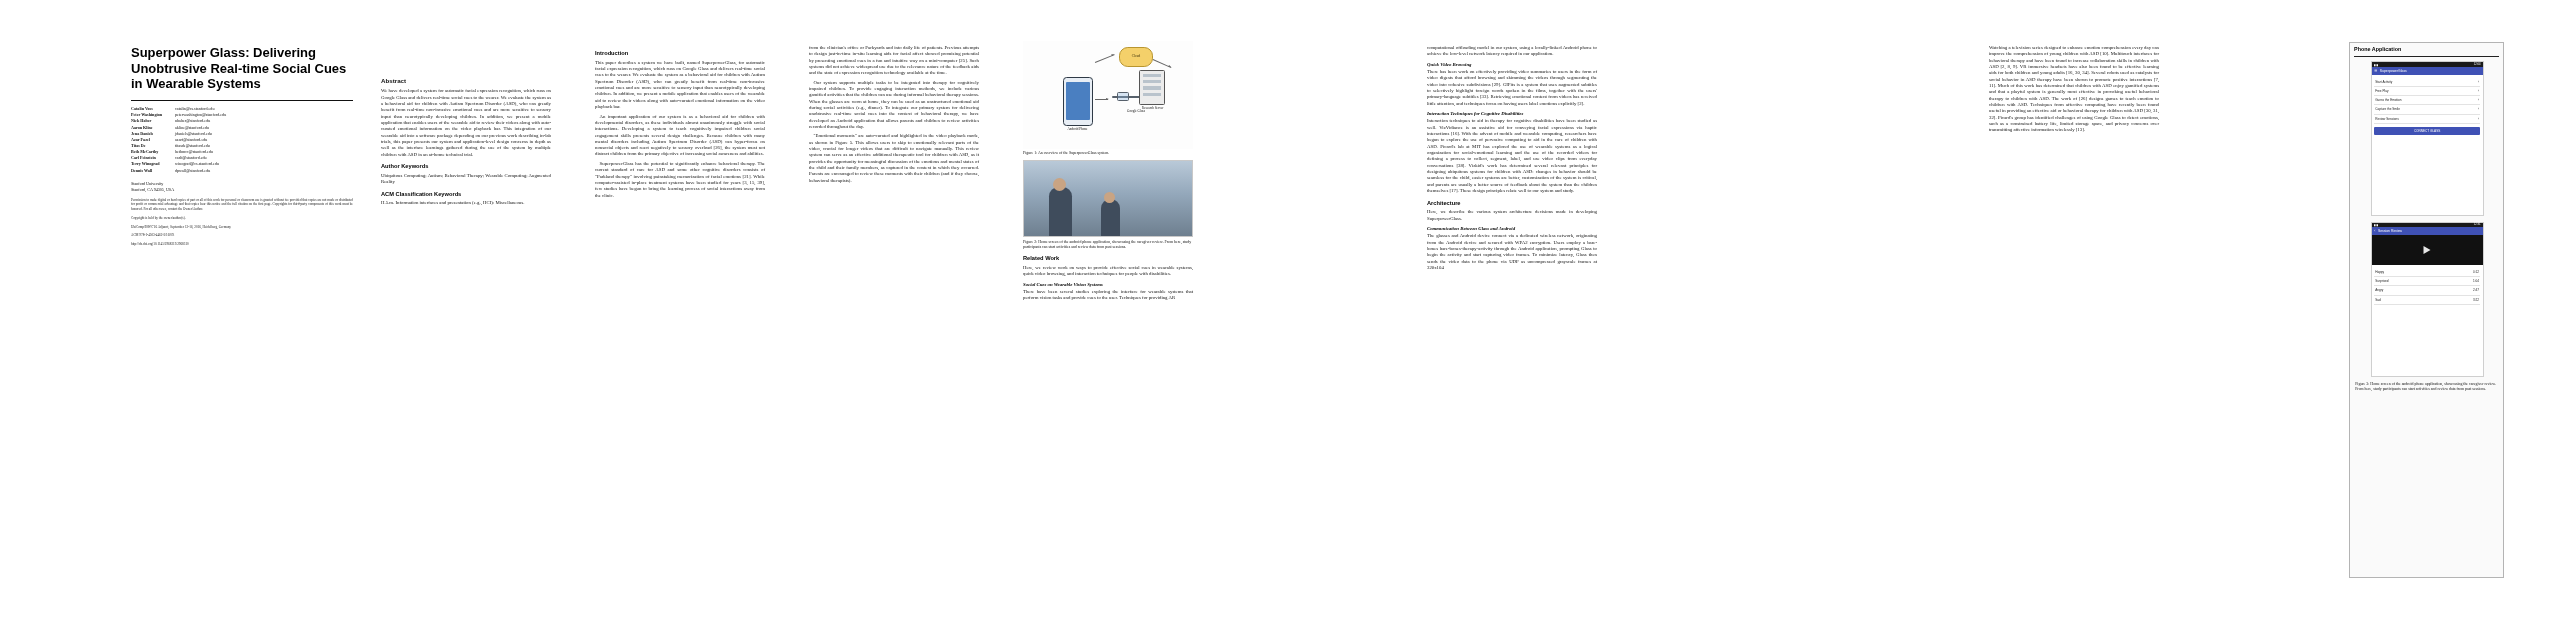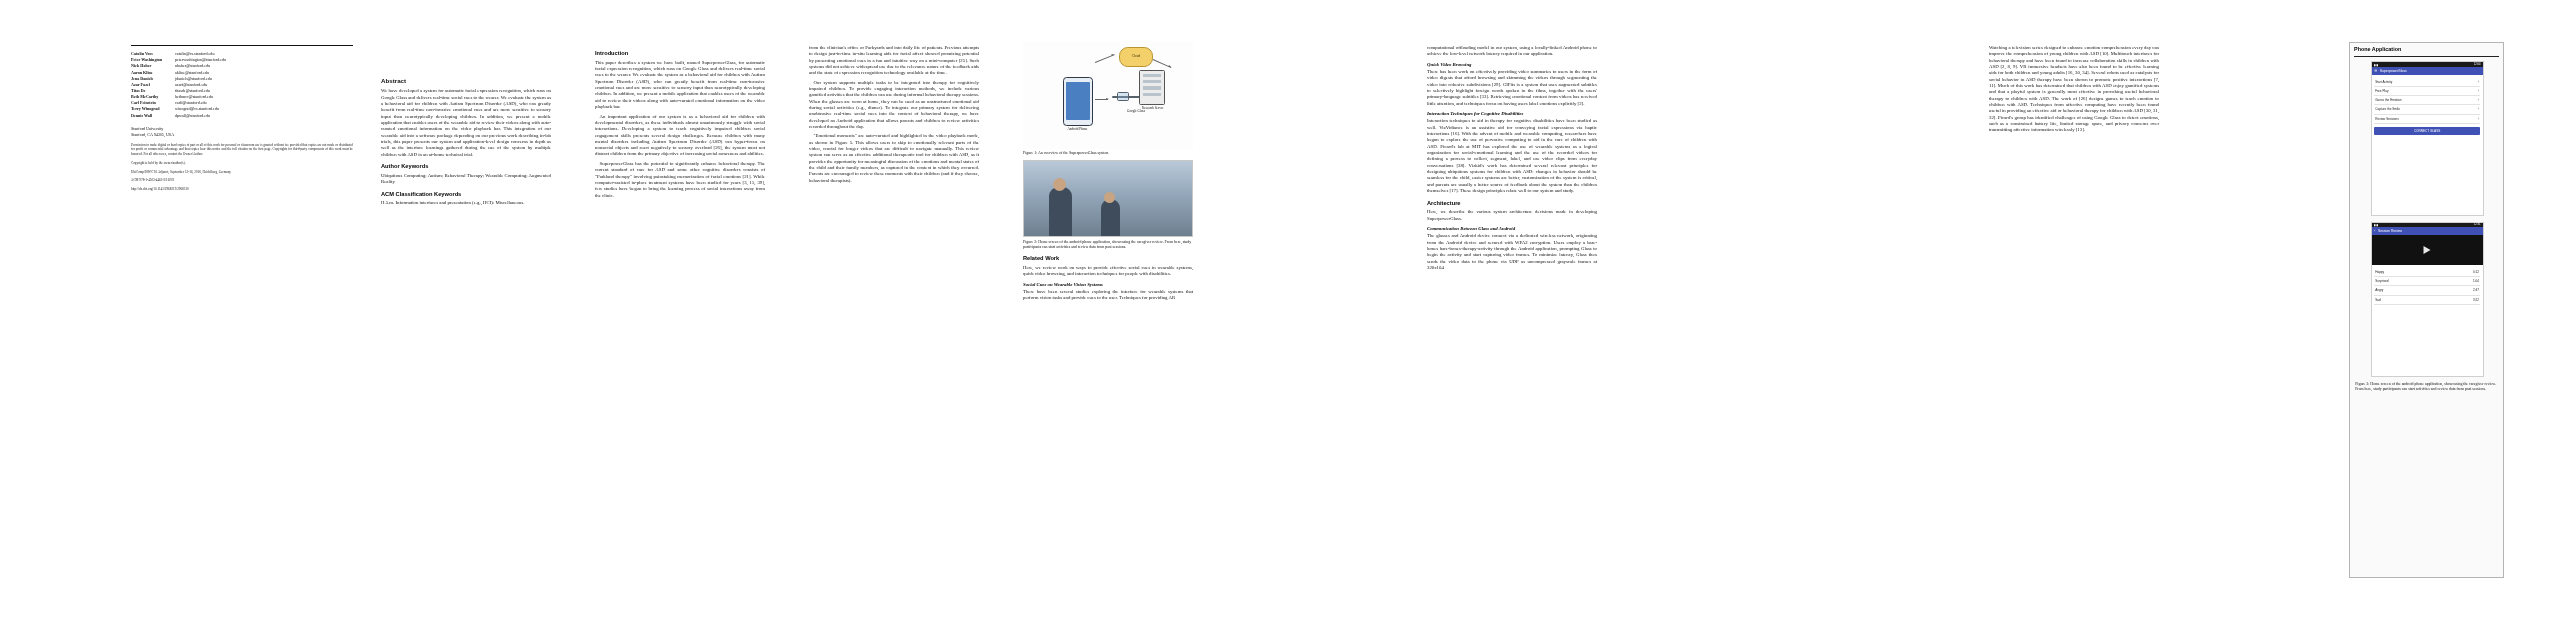--- a/index.html
+++ b/index.html
@@ -332,20 +332,21 @@
     border-top: 0.8px solid #111;
     margin: 0 0 5.2px 0;
   }
 </style>
 </head>
 <body>
 
 <div class="page">
 
   <div class="col" style="left:131px; top:45px; width:222px;">
+    <h1 class="title">Superpower Glass: Delivering Unobtrusive Real-time Social Cues in Wearable Systems</h1>
     <hr class="title-rule">
 
     <div class="authors">
       <div class="auth-col auth-names">
         <div>Catalin Voss</div>
         <div>Peter Washington</div>
         <div>Nick Haber</div>
         <div>Aaron Kline</div>
         <div>Jena Daniels</div>
         <div>Azar Fazel</div>

